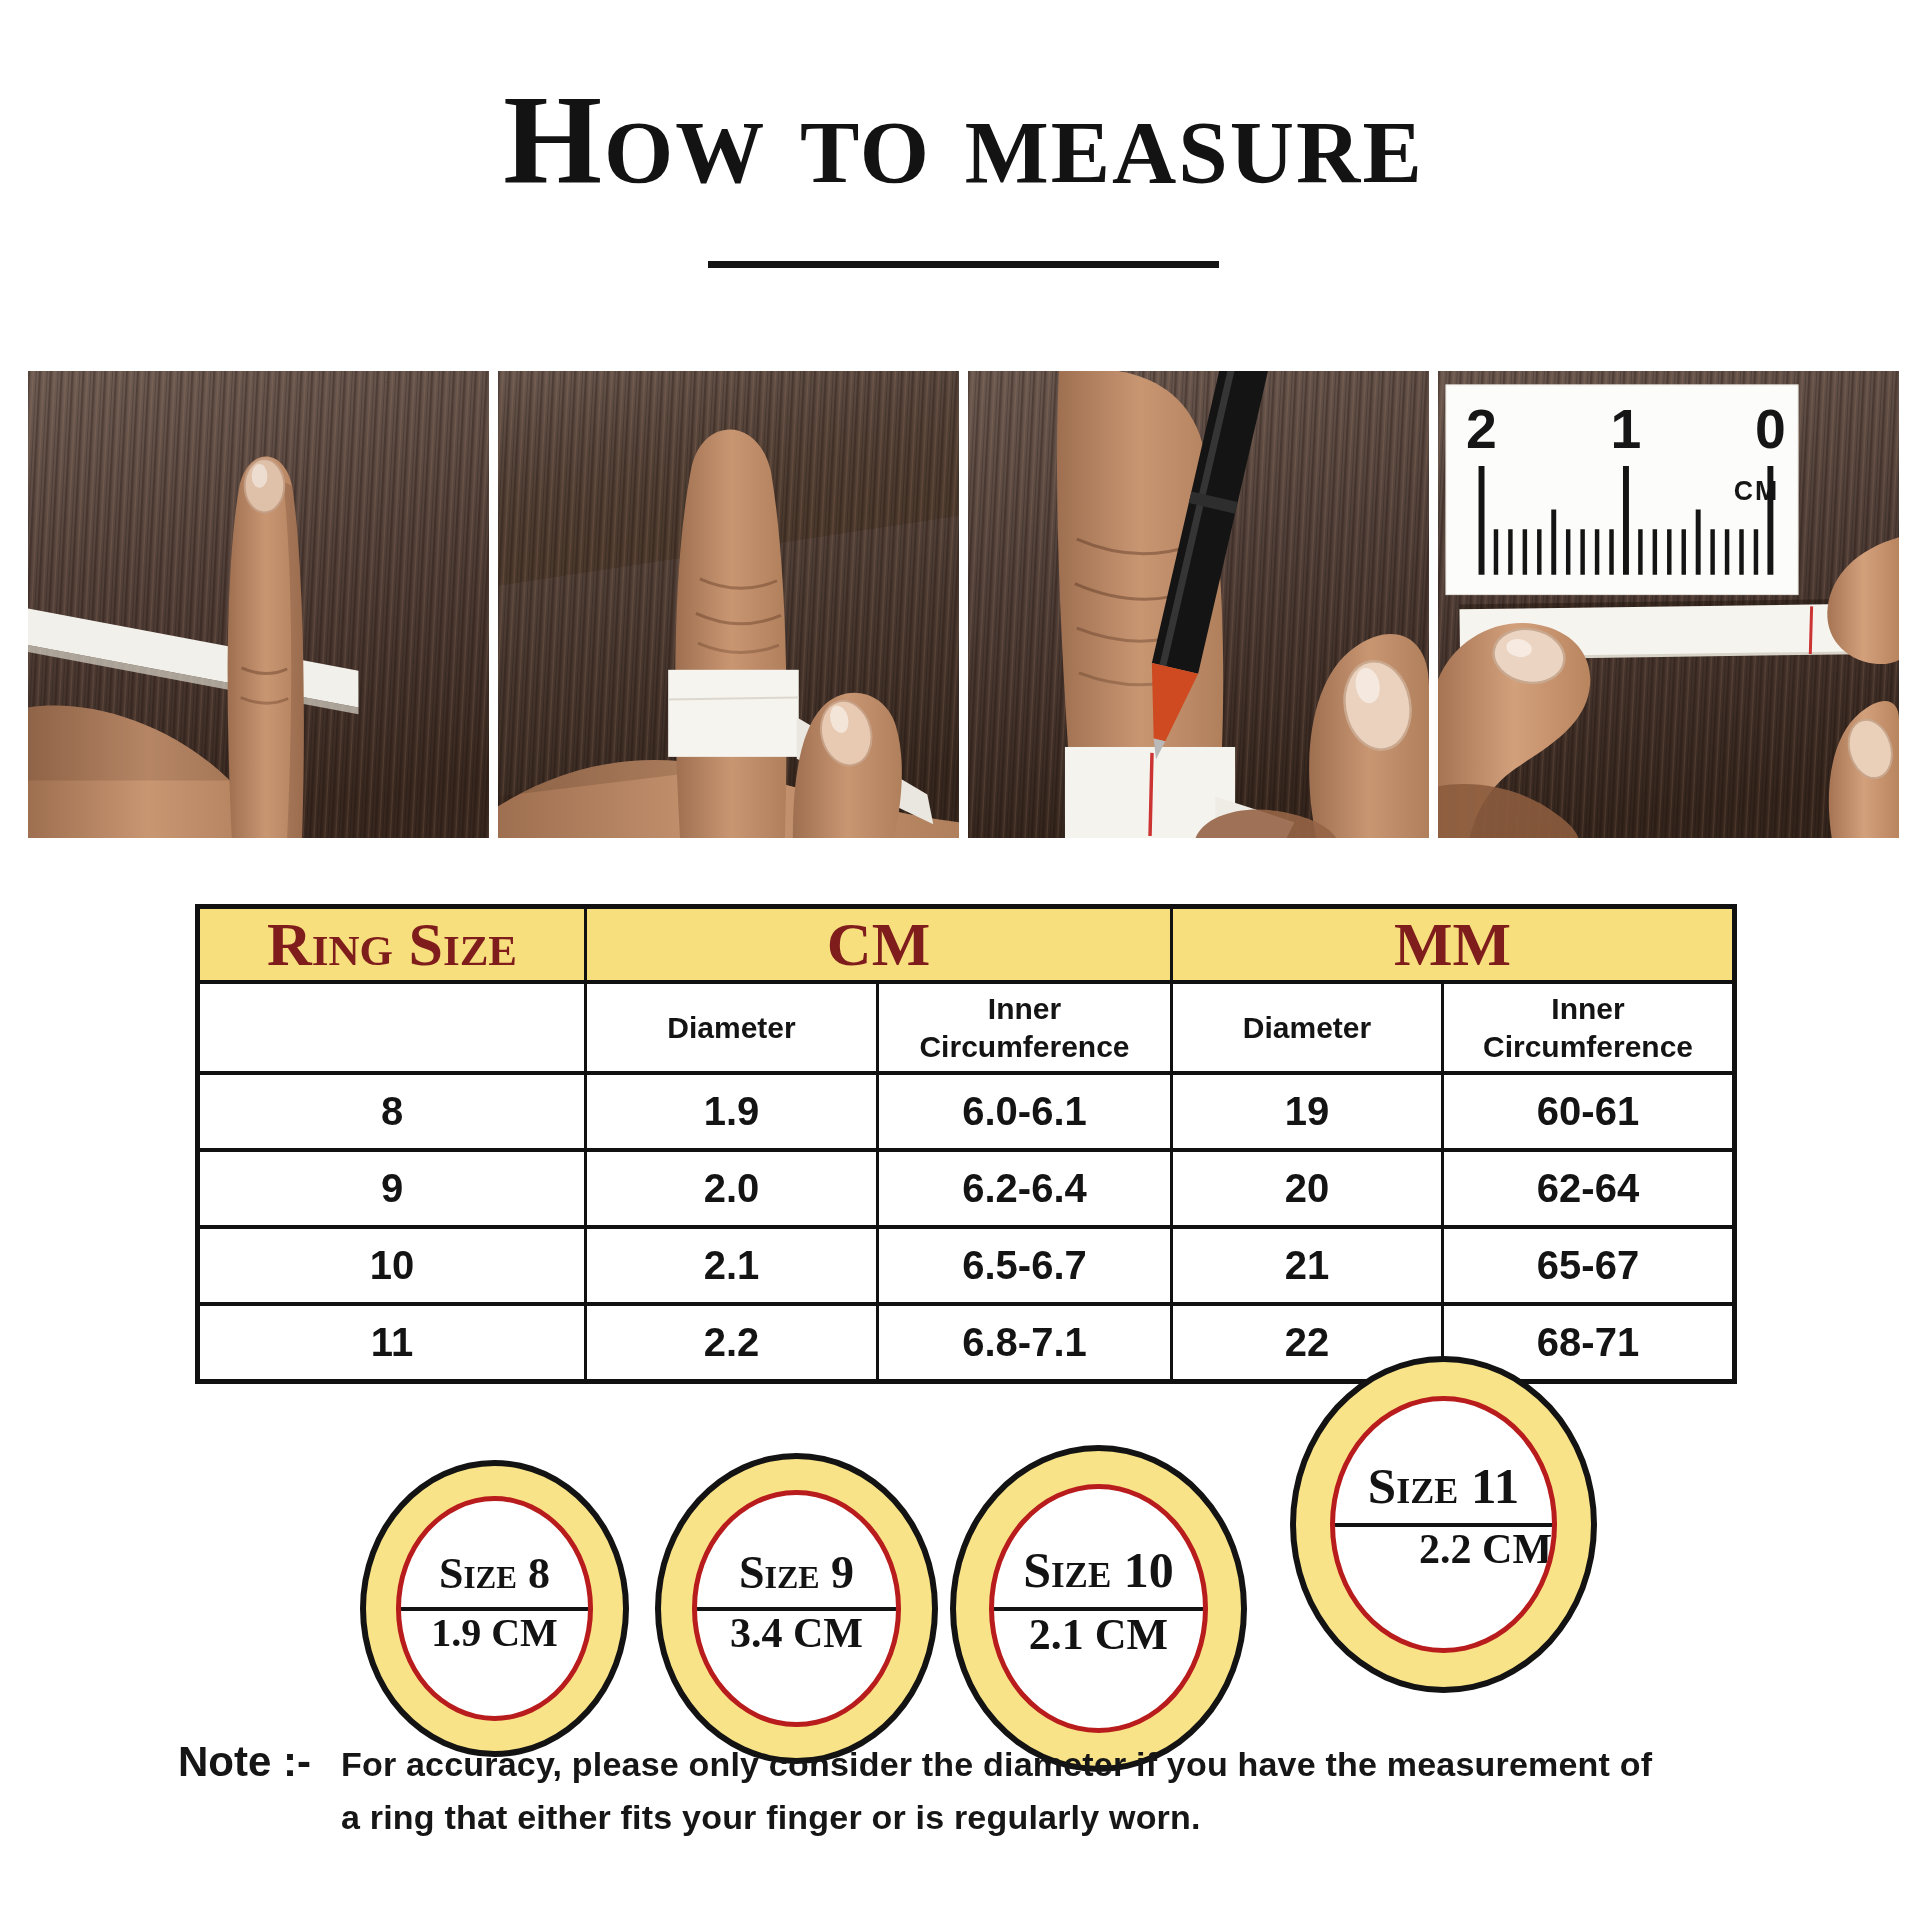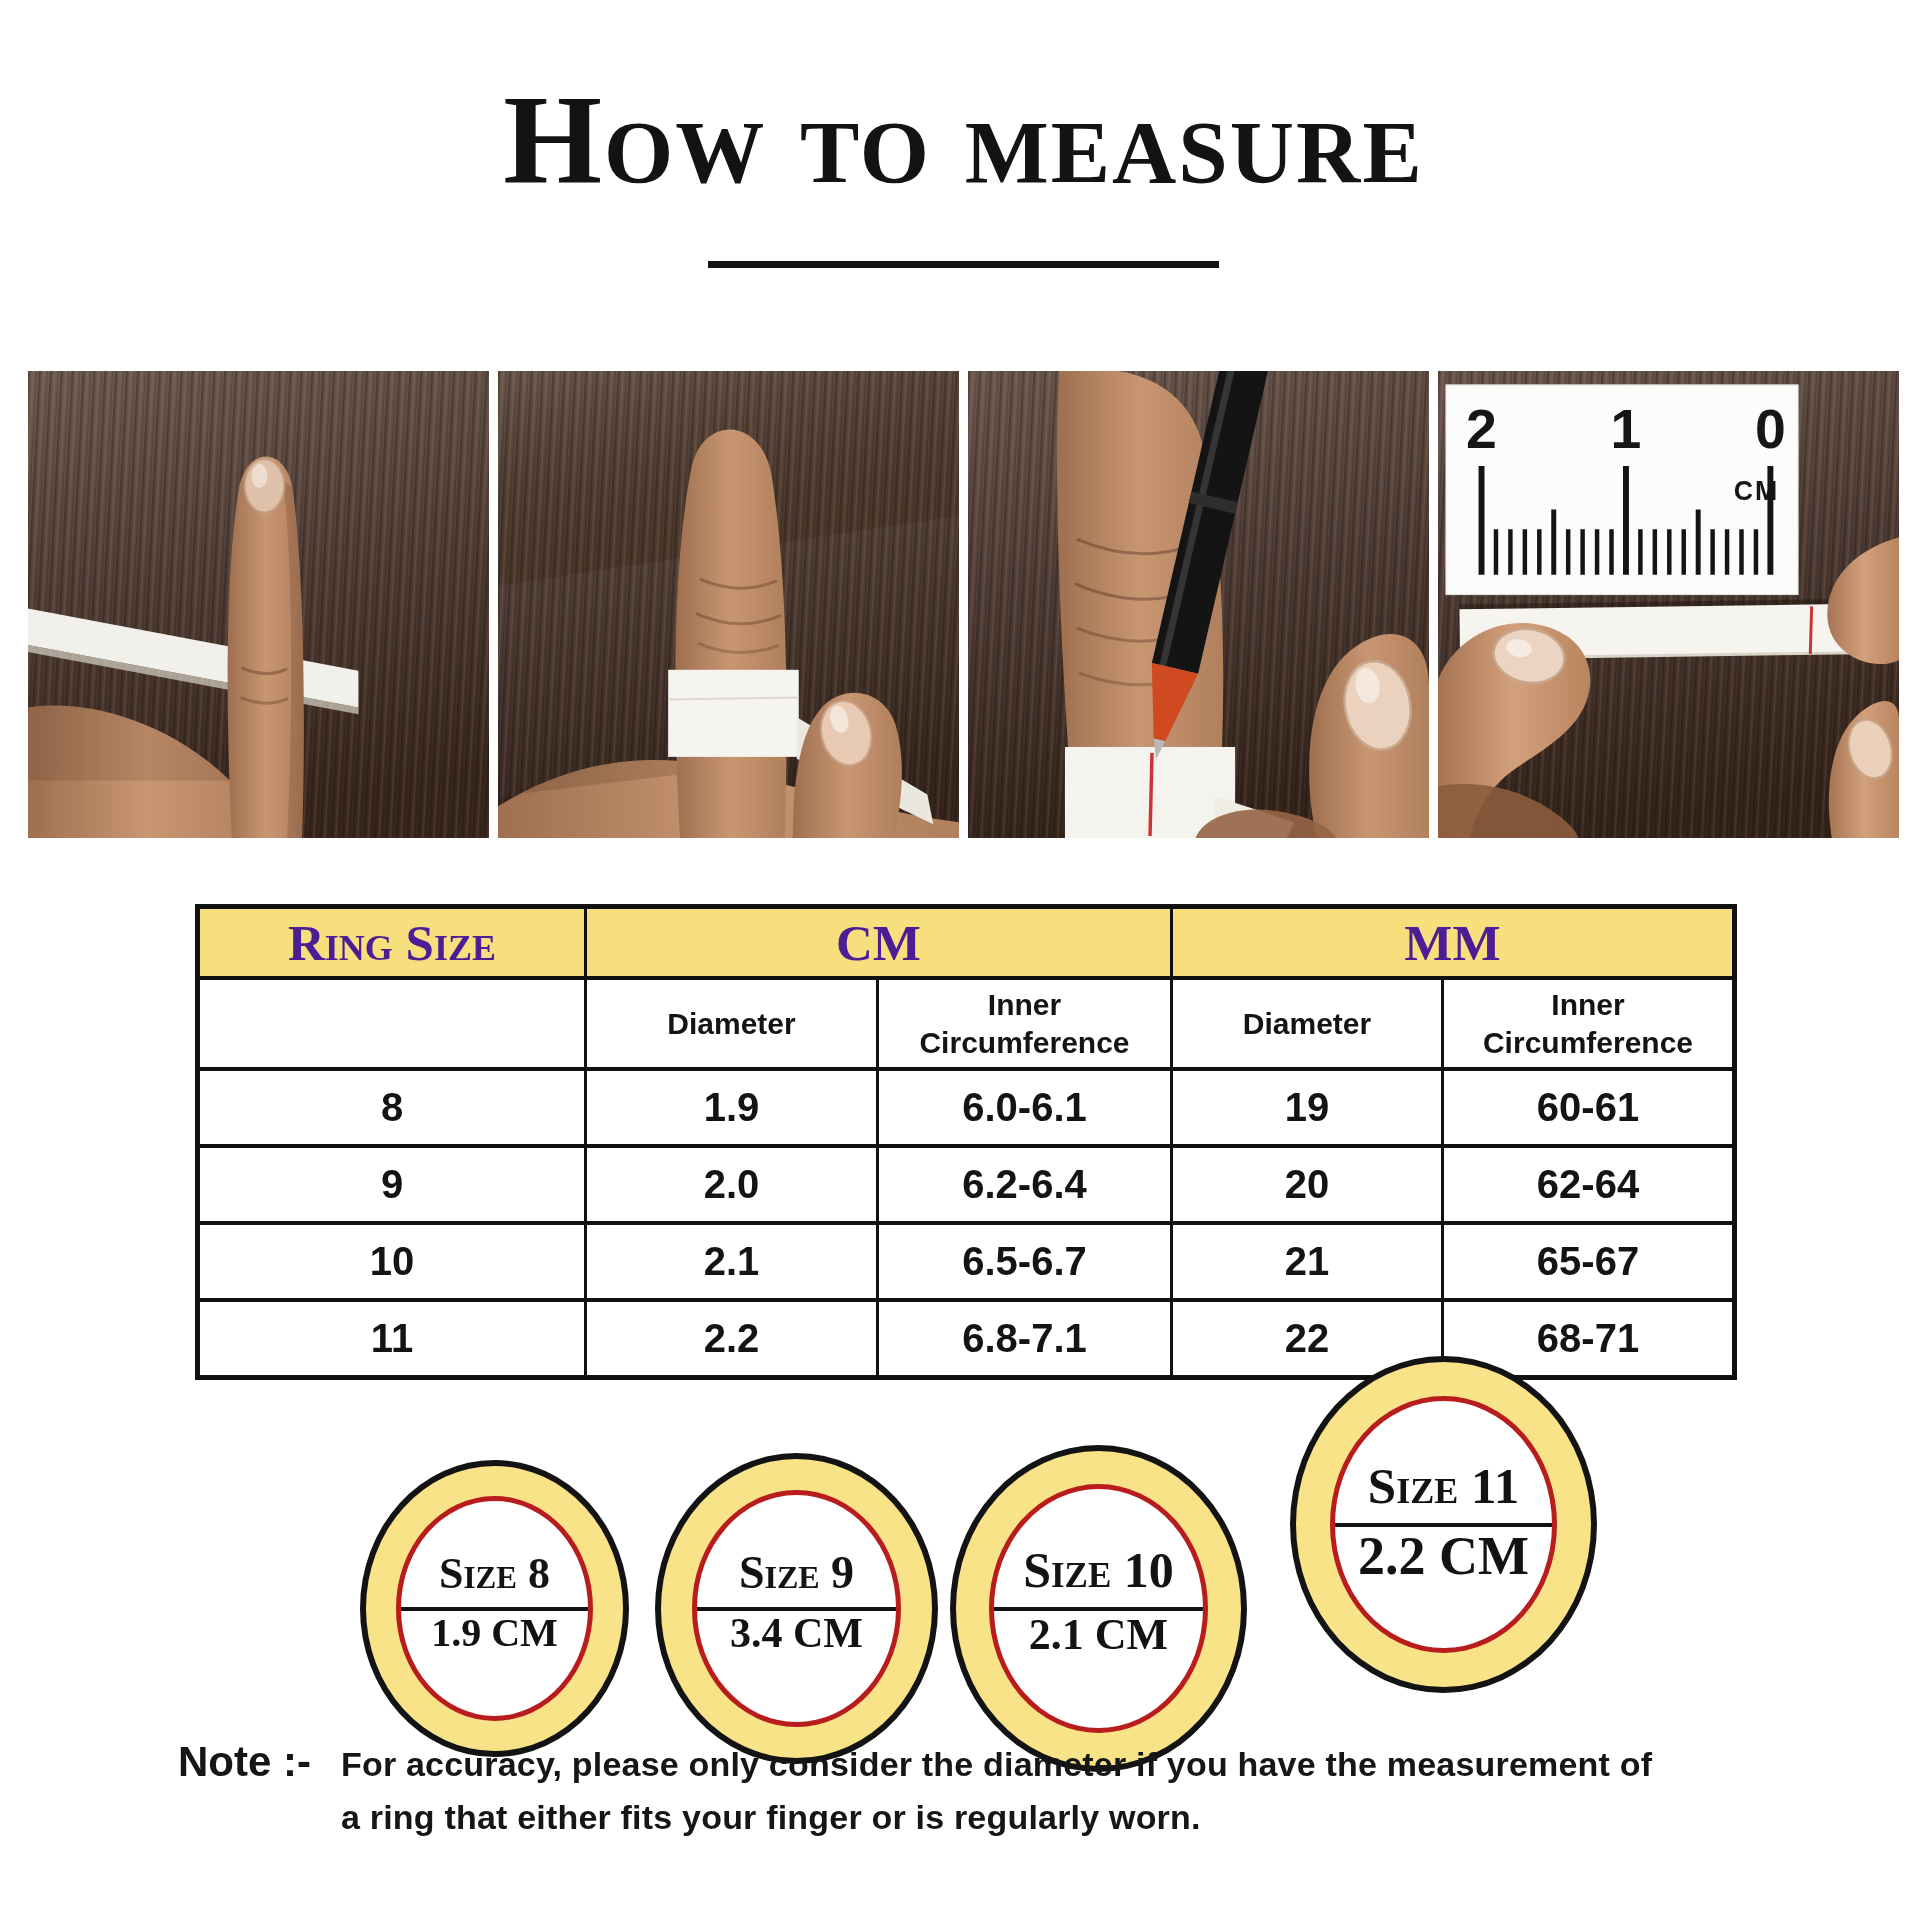--- a/index.html
+++ b/index.html
@@ -18,21 +18,21 @@
   .photo svg{display:block;width:100%;height:100%;}
 
   
   .size-table{position:absolute;top:904px;left:195px;width:1538px;border-collapse:collapse;
               table-layout:fixed;text-align:center;}
   .size-table th,.size-table td{border-left:3px solid #111;border-right:3px solid #111;
               border-top:4px solid #111;border-bottom:4px solid #111;padding:0;}
   .size-table{border:5px solid #111;}
   .head-yellow th{background:var(--accent-yellow,#F8DF7D);height:67px;
               font-family:"Liberation Serif",serif;font-variant:small-caps;
-              font-weight:700;font-size:51px;color:#4c1d95;}
+              font-weight:700;font-size:62px;color:#7f1d1d;}
   .subhead th{height:87px;font-size:30px;font-weight:700;line-height:1.25;padding:0 22px;background:#fff;}
   .size-table tbody td{height:73px;font-size:40px;font-weight:700;background:#fff;}
 
   
   .ring{position:absolute;border-radius:50%;background:var(--ring-yellow,#F9E388);
         border:6px solid #131313;box-sizing:border-box;}
   .ring-inner{position:absolute;inset:10.5% 11.5%;background:#fff;border:5px solid #b91c1c;
         border-radius:50%;overflow:hidden;}
   .ring-line{position:absolute;top:50%;left:0;right:0;height:4px;background:#131313;transform:translateY(-50%);}
   .ring-label{position:absolute;left:0;right:0;bottom:50%;padding-bottom:10px;text-align:center;
@@ -326,21 +326,21 @@
       <div class="ring-inner">
         <div class="ring-label" style="font-size:50px;">Size 10</div>
         <div class="ring-line"></div>
         <div class="ring-value" style="font-size:44px;">2.1 CM</div>
       </div>
     </div>
     <div class="ring" style="left:1290px;top:1356px;width:307px;height:337px;">
       <div class="ring-inner">
         <div class="ring-label" style="font-size:51px;">Size 11</div>
         <div class="ring-line"></div>
-        <div class="ring-value" style="font-size:54px;">2.2 CM</div>
+        <div class="ring-value" style="font-size:42px;text-align:right;">2.2 CM</div>
       </div>
     </div>
   </div>
 
   <div class="note">
     <div class="note-label">Note :-</div>
     <div class="note-body">
       <div>For accuracy, please only consider the diameter if you have the measurement of</div>
       <div>a ring that either fits your finger or is regularly worn.</div>
     </div>

